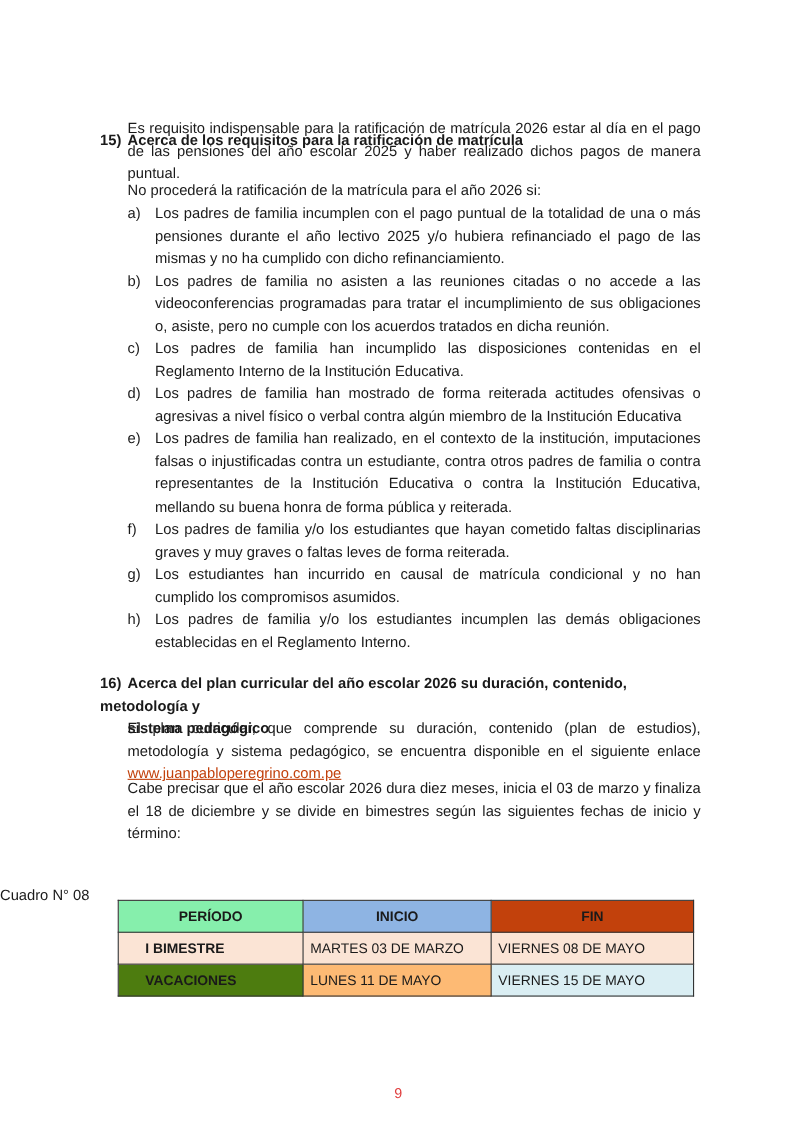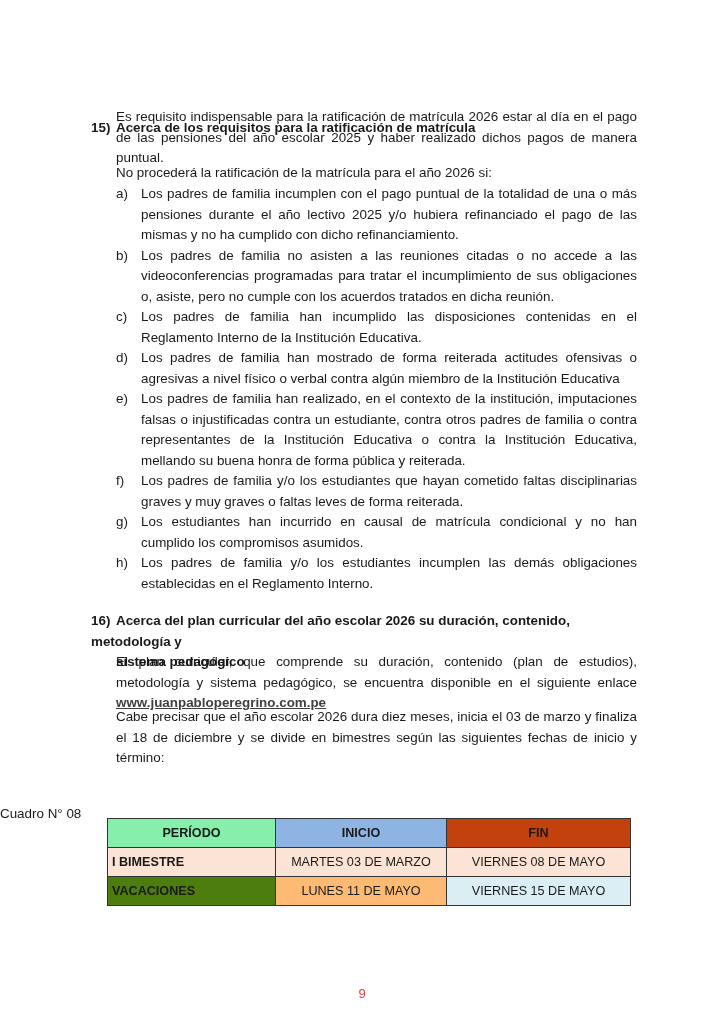--- a/index.html
+++ b/index.html
@@ -59,23 +59,22 @@
     }
     .list-item .marker {
       position: absolute;
       left: 0;
       top: 0;
     }
     .list-item .text {
       display: block;
     }
     a.link {
-      color: #404040;
+      color: #c2410c;
       text-decoration: underline;
-      font-weight: bold;
     }
     .caption {
       position: absolute;
       left: 0;
       width: 668px;
       text-align: left;
       top: 804px;
       line-height: 20px;
     }
     table.schedule {
@@ -91,26 +90,26 @@
       height: 28px;
       padding: 0 6px;
     }
     table.schedule th {
       background: #8eb4e3;
       font-weight: bold;
       text-align: center;
       color: #1a1a1a;
     }
     table.schedule td {
-      text-align: center;
+      text-align: left;
     }
     table.schedule td.period {
       text-align: left;
       font-weight: bold;
-      padding-left: 4px;
+      padding-left: 24px;
     }
     tr.row-bimestre td { background: #fbe4d5; }
     tr.row-vacaciones td { background: #daeef3; }
     .col1 { width: 155px; }
     .col2 { width: 158px; }
     .page-number {
       position: absolute;
       left: 0;
       width: 724px;
       top: 986px;

